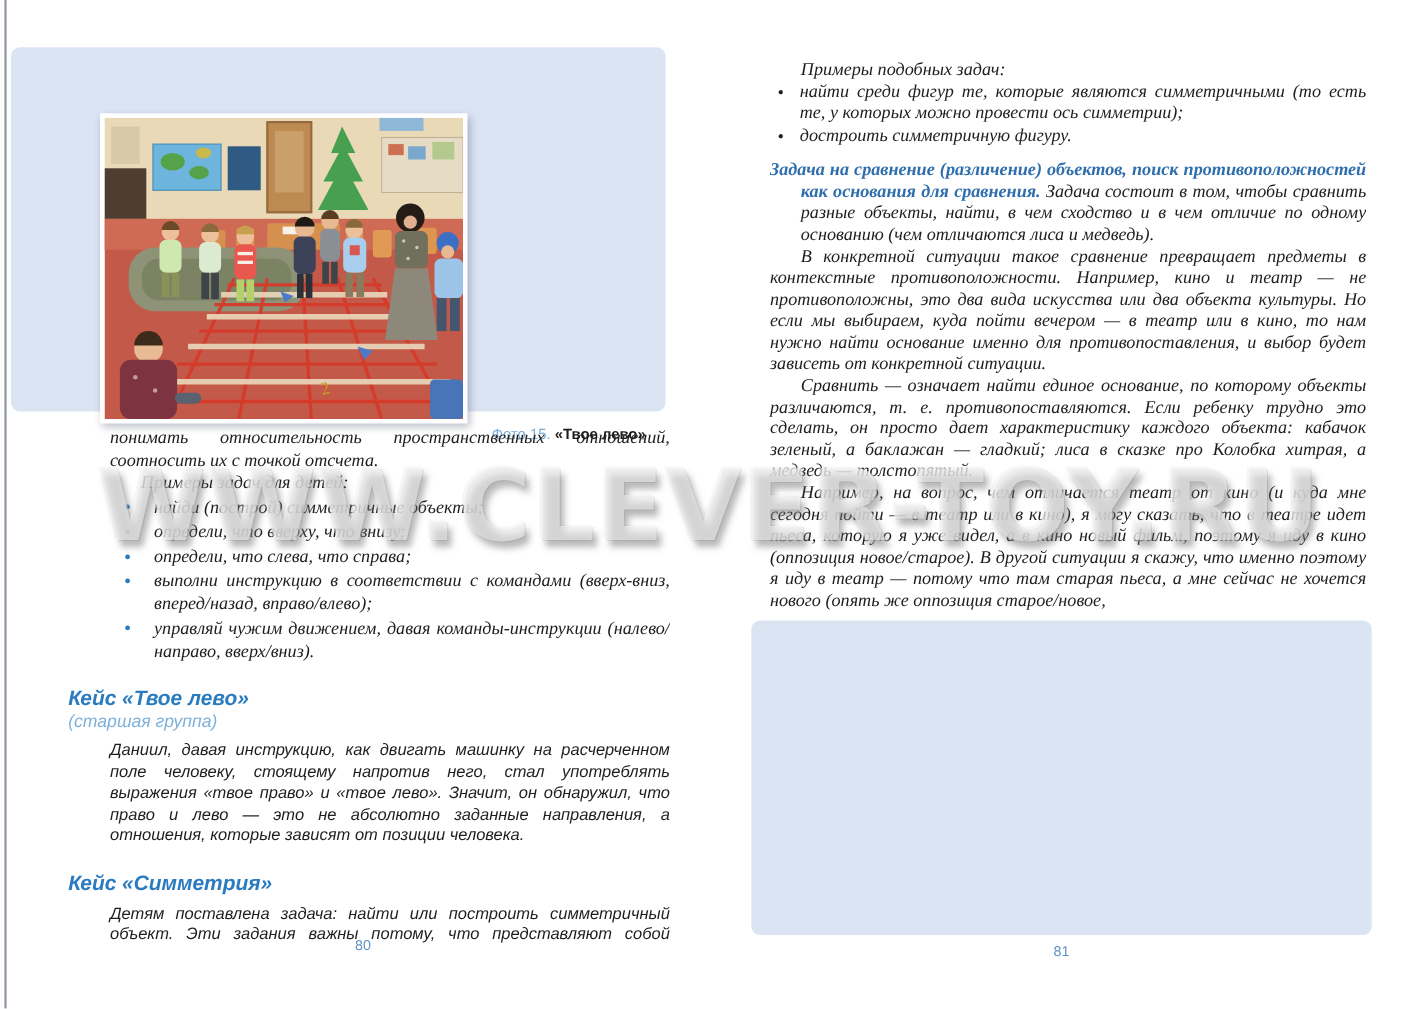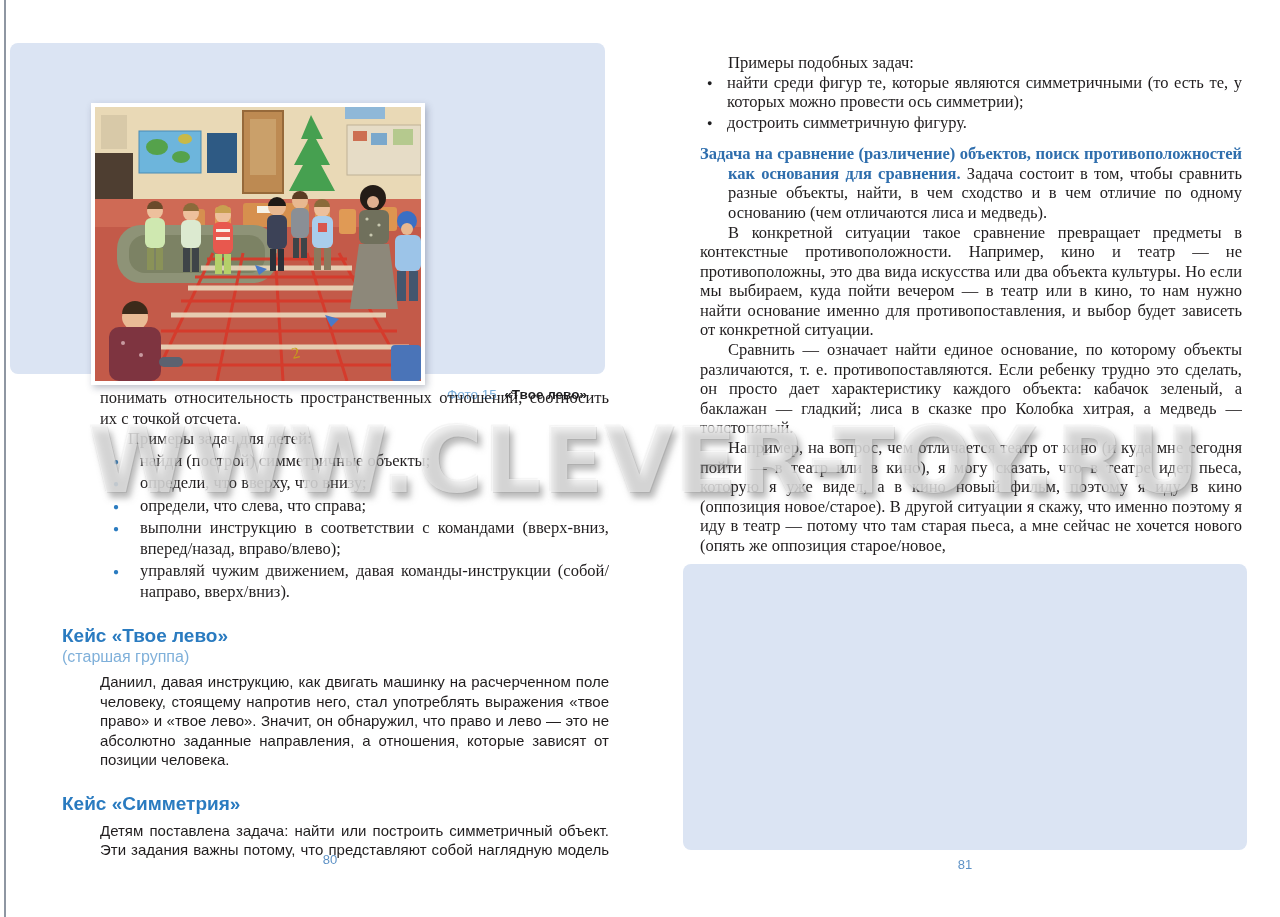--- a/index.html
+++ b/index.html
@@ -26,21 +26,21 @@
   .photo{position:absolute;background:#ffffff;padding:4px;box-shadow:2px 3px 7px rgba(40,50,80,.30);}
   .photo svg{display:block;}
   .photo-15{left:81px;top:60px;}
 
   .caption{position:absolute;font-family:"Liberation Sans", sans-serif;font-size:13.5px;line-height:17px;}
   .caption .cap-label{color:var(--caption-blue);}
   .caption .cap-title{color:#1d1d1f;font-weight:bold;}
   .caption-15{left:437px;top:343px;}
 
   
-  .col{position:absolute;text-align:justify;}
+  .col{position:absolute;text-align:justify;font-style:italic;}
   .col-left{left:62px;top:388px;width:547px;height:470px;overflow:hidden;
     font-size:16.5px;line-height:20.5px;}
   .col-right{left:683px;top:53px;width:559px;height:508px;overflow:hidden;
     font-size:16.5px;line-height:19.5px;}
 
   .col p{margin:0;}
   .pad{padding-left:38px;}           
   .pad-r{padding-left:17px;}         
   .indent{text-indent:28px;}
 
@@ -224,21 +224,21 @@
     </div>
 
     <div class="col col-left">
       <p class="pad">понимать относительность пространственных отношений, соотносить их с точкой отсчета.</p>
       <p class="pad indent">Примеры задач для детей:</p>
       <ul class="bullets">
         <li>найди (построй) симметричные объекты;</li>
         <li>определи, что вверху, что внизу;</li>
         <li>определи, что слева, что справа;</li>
         <li>выполни инструкцию в соответствии с командами (вверх-вниз, вперед/назад, вправо/влево);</li>
-        <li>управляй чужим движением, давая команды-инструкции (собой/направо, вверх/вниз).</li>
+        <li>управляй чужим движением, давая команды-инструкции (налево/направо, вверх/вниз).</li>
       </ul>
       <h3 class="case-title">Кейс «Твое лево»</h3>
       <div class="case-subtitle">(старшая группа)</div>
       <p class="pad sans-body">Даниил, давая инструкцию, как двигать машинку на расчерченном поле человеку, стоящему напротив него, стал употреблять выражения «твое право» и «твое лево». Значит, он обнаружил, что право и лево — это не абсолютно заданные направления, а отношения, которые зависят от позиции человека.</p>
       <h3 class="case-title">Кейс «Симметрия»</h3>
       <p class="pad sans-body">Детям поставлена задача: найти или построить симметричный объект. Эти задания важны потому, что представляют собой наглядную модель противоположностей: линейная симметрия одновременно повторяет объект и делает его противоположным самому себе. Интересно, что симметрия очень привлекает детей, так как содержит ритм.</p>
     </div>
 
     <div class="pagenum pn-left">80</div>
   </section>

